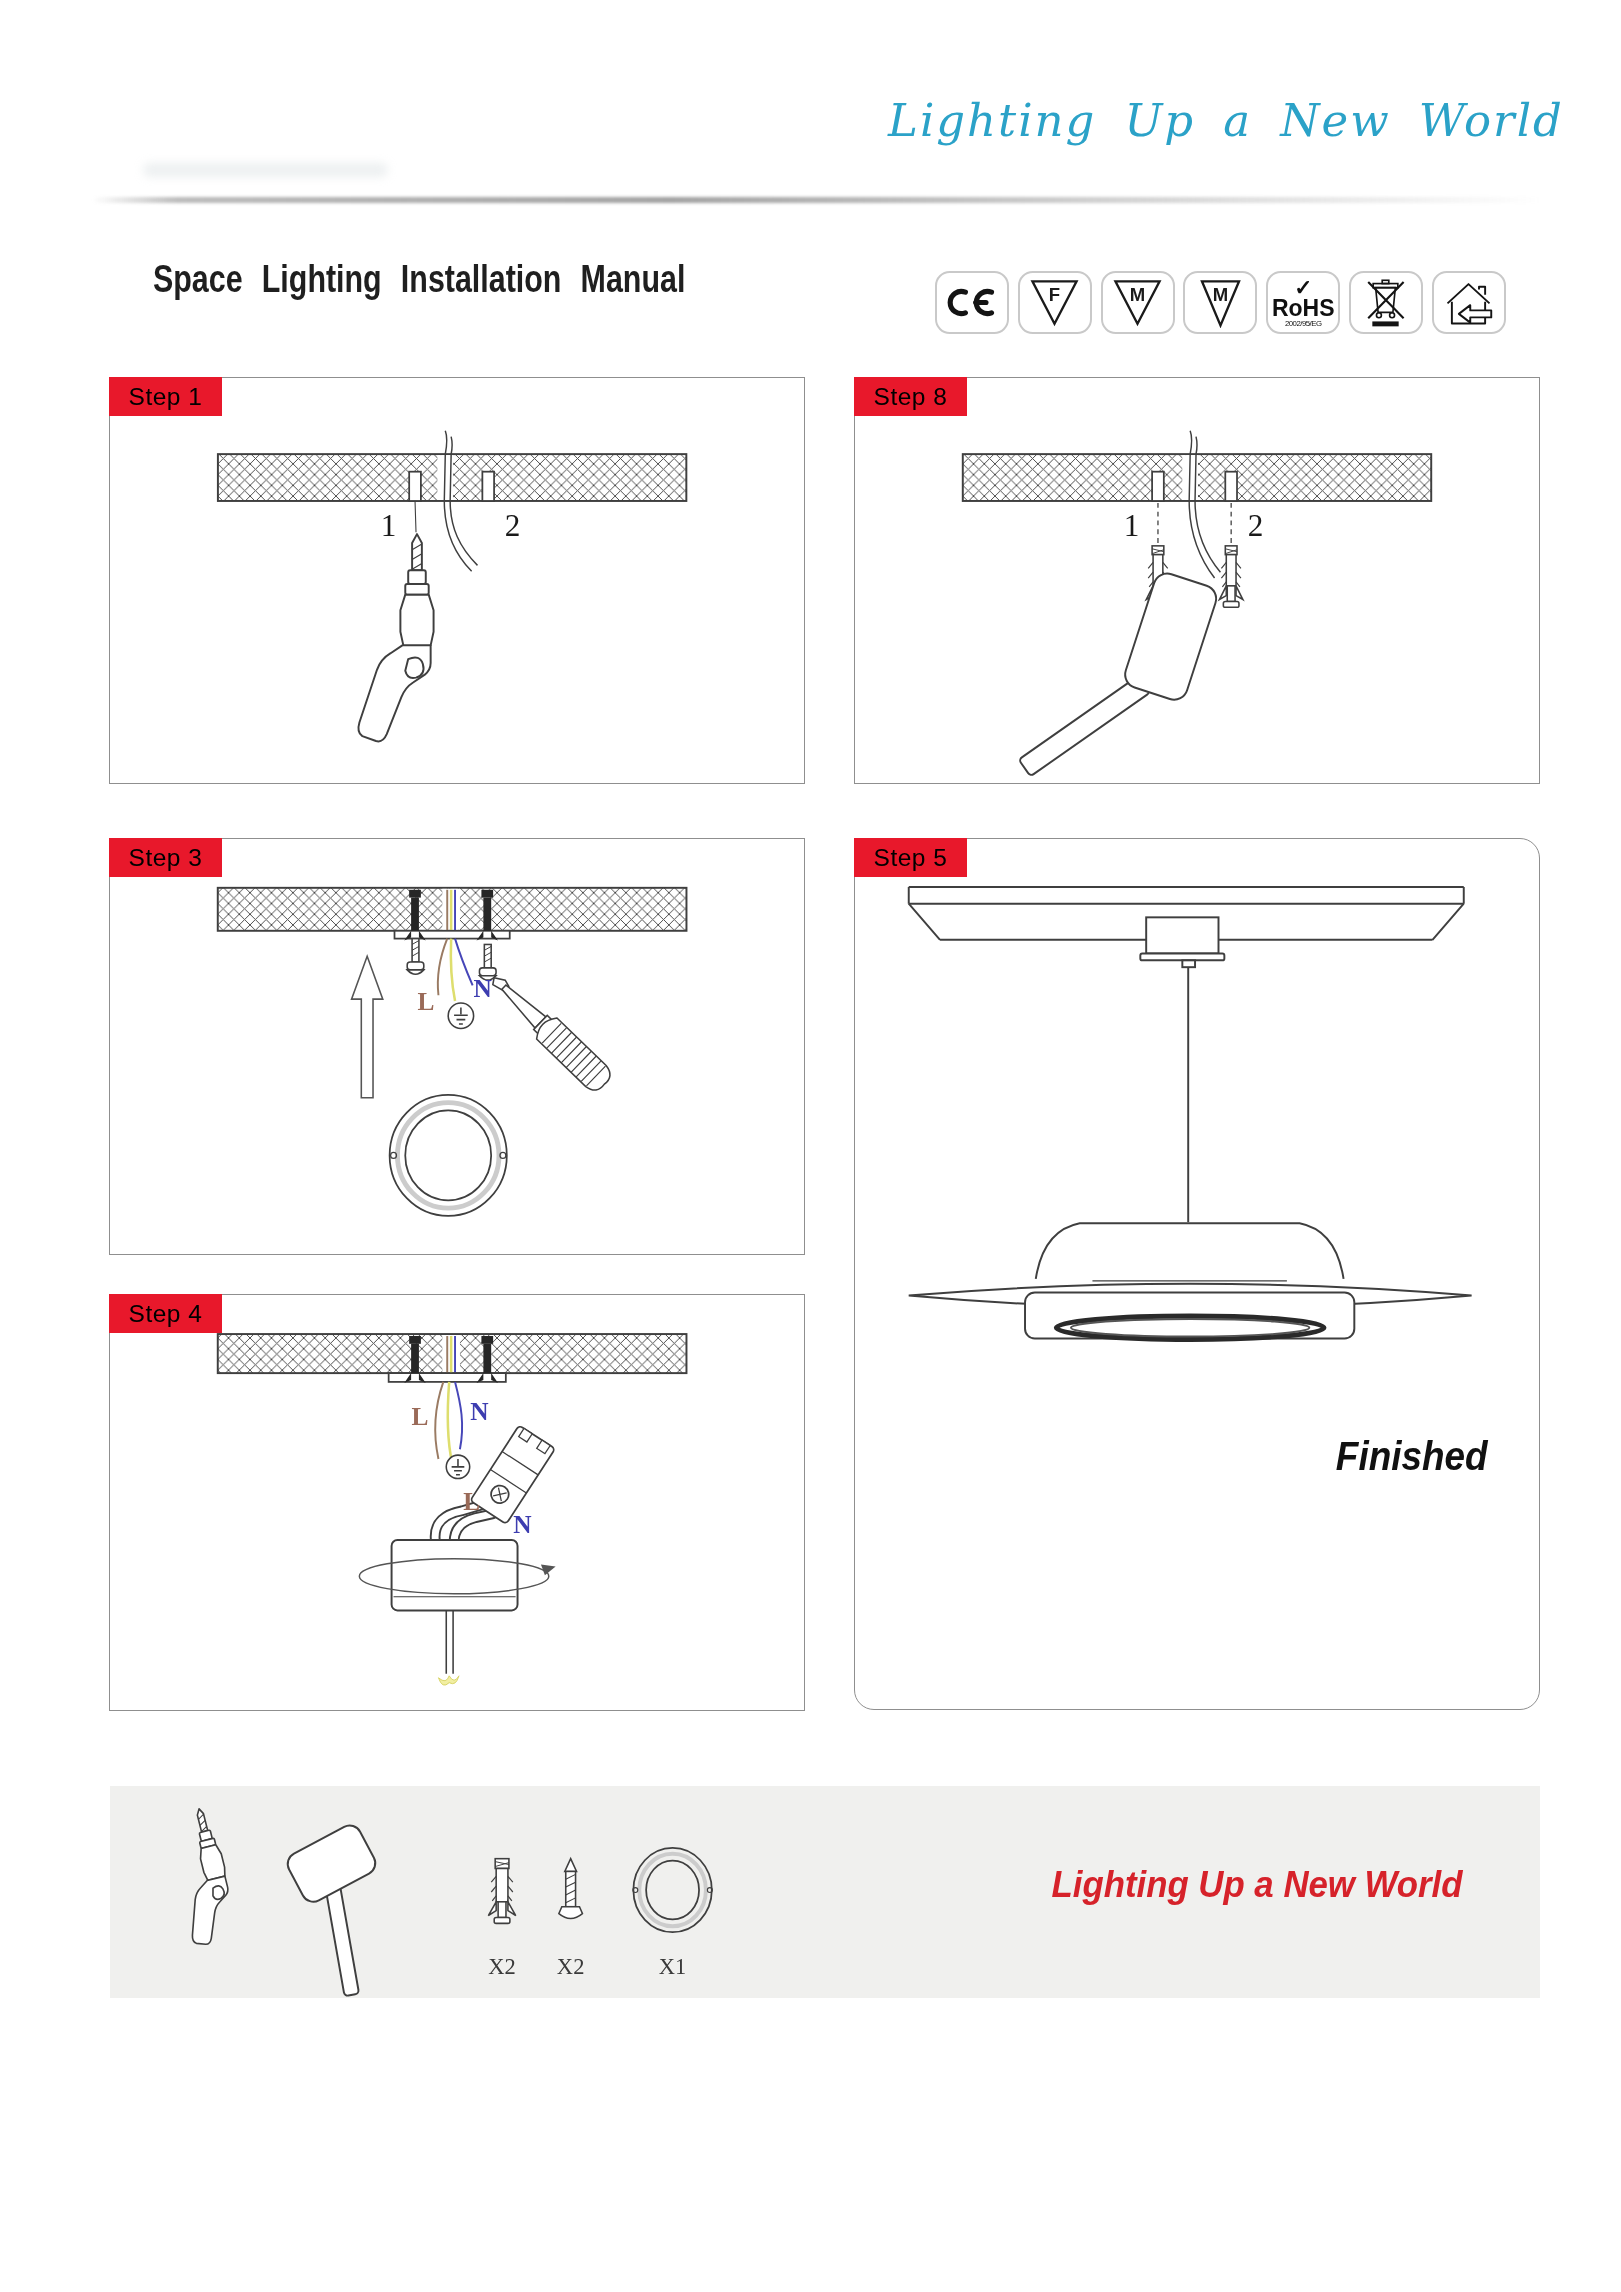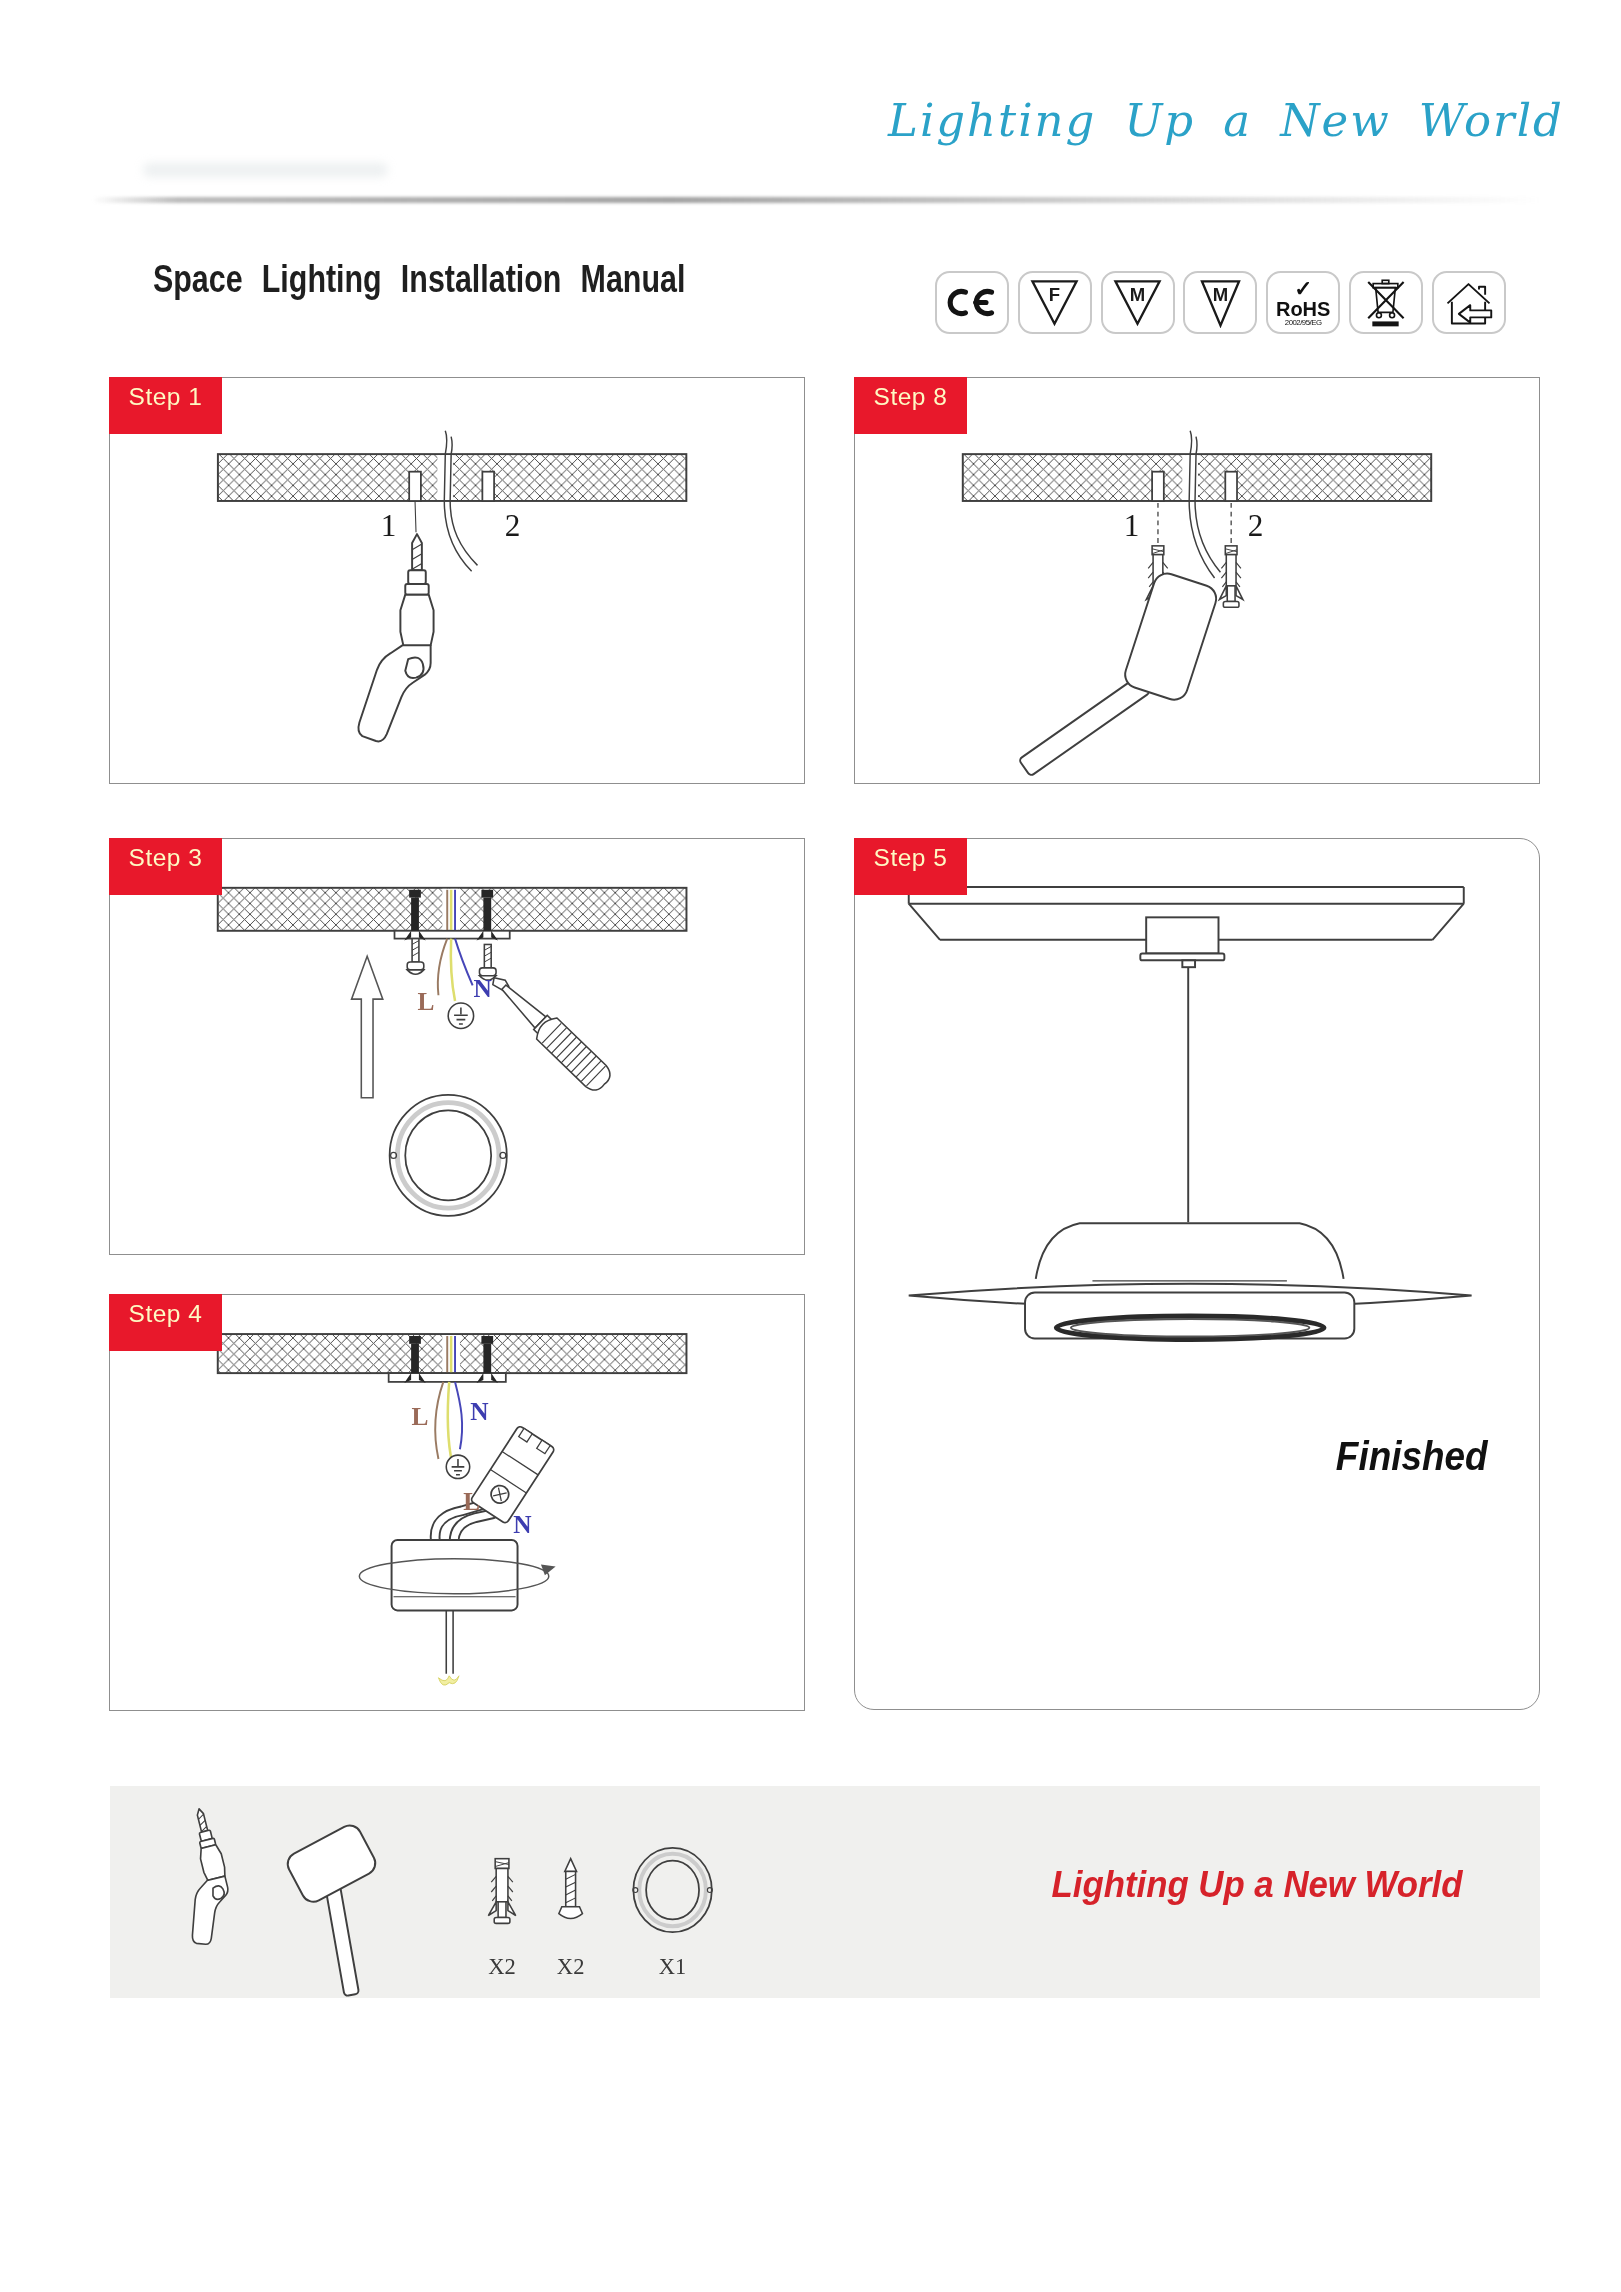--- a/index.html
+++ b/index.html
@@ -20,33 +20,33 @@
          color:#1f1f1f;transform:scaleX(.78);transform-origin:left center;
          word-spacing:13.7px;white-space:nowrap;}
 
   
   .badges{position:absolute;left:929px;top:271px;display:flex;gap:8.8px;}
   .badge{width:74px;height:63px;border:2px solid #c9c9c9;border-radius:14.7px;background:#fff;
          display:flex;align-items:center;justify-content:center;box-sizing:border-box;}
   .badge svg{display:block;}
   .rohs{display:flex;flex-direction:column;align-items:center;line-height:1;color:#101010;}
   .rohs .chk{font-size:21.6px;font-weight:bold;margin-bottom:-1px;}
-  .rohs .nm{font-size:20px;font-weight:bold;}
+  .rohs .nm{font-size:23px;font-weight:bold;}
   .rohs .dir{font-size:7.8px;letter-spacing:-0.5px;}
   .sr{position:absolute;width:1px;height:1px;overflow:hidden;clip:rect(0 0 0 0);white-space:nowrap;}
 
   
   .box{position:absolute;background:#fff;border:1px solid #8f8f8f;box-sizing:border-box;}
   .s1{left:103px;top:377px;width:696px;height:407px;}
   .s2{left:848px;top:377px;width:686px;height:407px;}
   .s3{left:103px;top:838px;width:696px;height:417px;}
   .s4{left:103px;top:1294px;width:696px;height:417px;}
   .s5{left:848px;top:838px;width:686px;height:872px;border-radius:20px;}
-  .step-label{position:absolute;top:-1px;left:-1px;height:57px;line-height:39px;padding:0 19.6px;
-              background:#e8182b;color:#fef9c3;font-size:24.5px;letter-spacing:0.5px;z-index:2;text-align:center;}
+  .step-label{position:absolute;top:-1px;left:-1px;height:39px;line-height:39px;padding:0 19.6px;
+              background:#e8182b;color:#000000;font-size:24.5px;letter-spacing:0.5px;z-index:2;text-align:center;}
   .diag{position:absolute;left:0;top:0;width:100%;height:100%;}
   .finished{position:absolute;right:51px;top:594px;font-size:41px;font-weight:bold;font-style:italic;
             color:#111;transform:scaleX(.9);transform-origin:right center;}
 
   
   .footer-bar{position:absolute;left:104px;top:1786px;width:1430px;height:212px;background:#f0f0ee;}
   .footer-bar svg{position:absolute;left:0;top:0;}
   .slogan{position:absolute;left:863px;top:78px;width:568px;text-align:center;font-size:37px;
           font-weight:bold;font-style:italic;color:#d6222a;transform:scaleX(.94);
           transform-origin:center;white-space:nowrap;}

